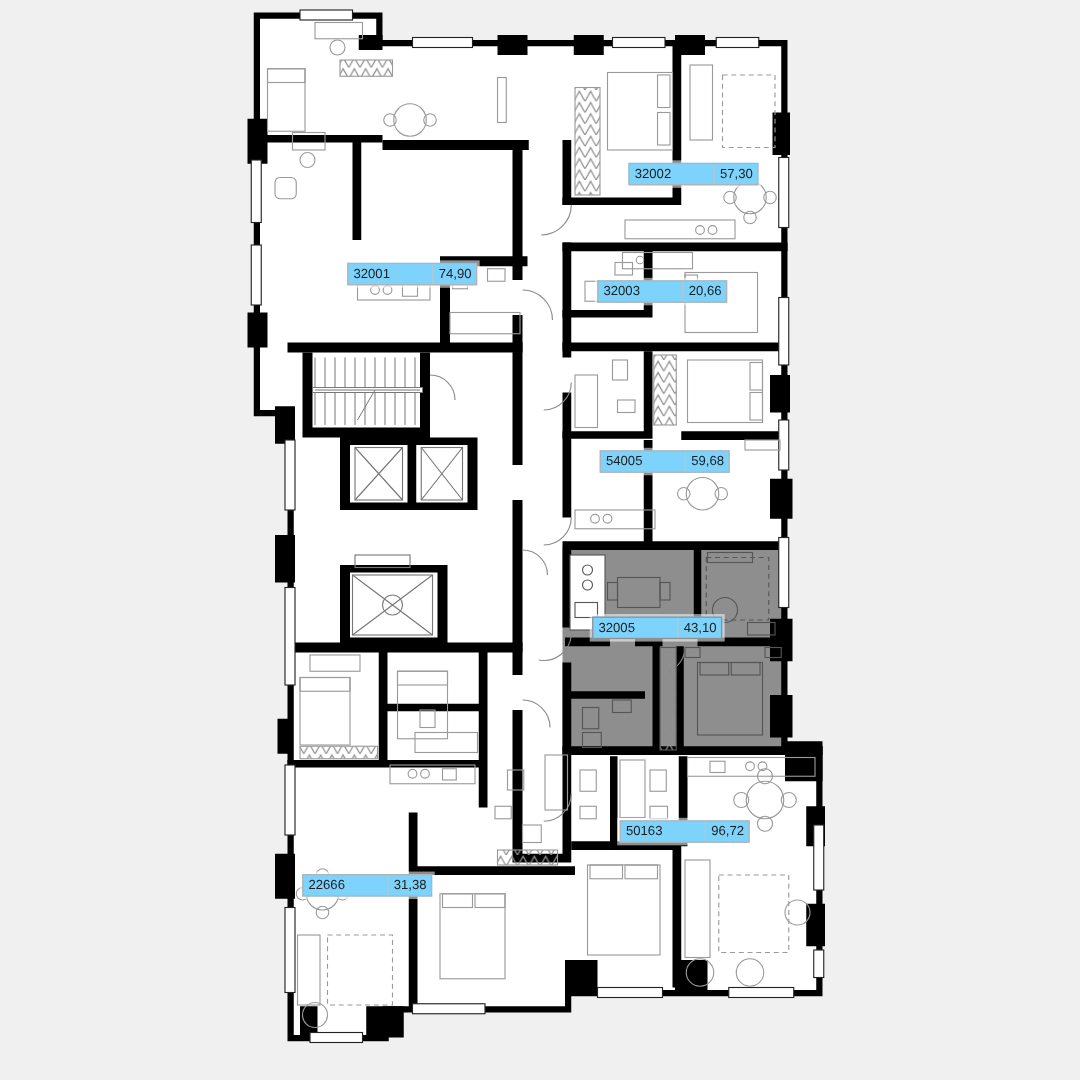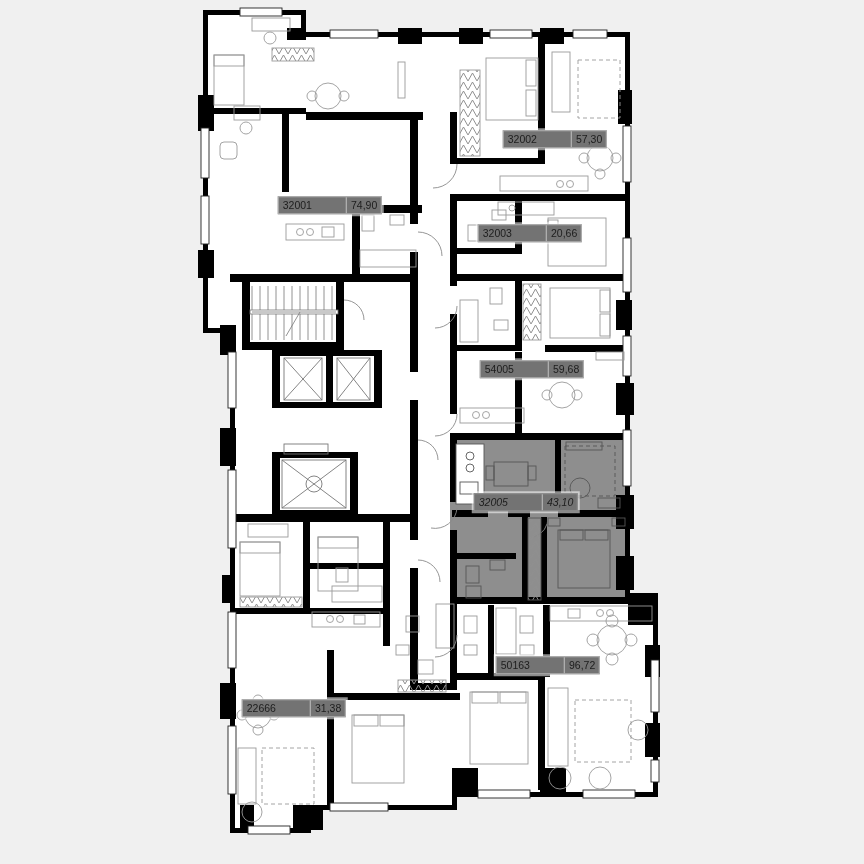--- a/index.html
+++ b/index.html
@@ -1,29 +1,29 @@
 <!DOCTYPE html>
 <html><head>
 <meta charset="utf-8">
 <style>
   html,body{margin:0;padding:0;}
   body{background:#f0f0f0;font-family:"Liberation Sans",sans-serif;}
   .stage{position:relative;width:864px;height:864px;background:#f0f0f0;overflow:hidden;}
   .stage svg{position:absolute;left:0;top:0;}
   .apt-label{
     position:absolute;transform:translate(-50%,-50%);
-    display:flex;align-items:stretch;background:#737373;
+    display:flex;align-items:stretch;background:#7dd3fc;
     border:1px solid #b3b3b3;color:#1d1d1d;
     font:10.5px/1 "Liberation Sans",sans-serif;white-space:nowrap;
     box-shadow:0 0 0 2px rgba(255,255,255,.55);
     cursor:pointer;z-index:5;
   }
   .apt-label span{padding:2.5px 4px;}
   .apt-label .apt-area{border-left:1px solid #c2c2c2;margin-left:30px;}
-  .apt-label.hl{border-color:#8f8f8f;font-style:italic;}
+  .apt-label.hl{border-color:#8f8f8f;}
 </style>
 </head>
 <body>
 
 <div class="stage">
 
 <svg width="864" height="864" viewBox="0 0 864 864">
   <defs>
     <pattern id="chev" width="9" height="9" patternUnits="userSpaceOnUse">
       <path d="M0,9 L4.5,1 L9,9" fill="none" stroke="#8f8f8f" stroke-width="1"></path>
@@ -262,21 +262,21 @@
         <rect x="585" y="530" width="23" height="10"></rect>
     <rect x="548" y="518" width="12" height="8"></rect>
         <rect x="612" y="518" width="13" height="8"></rect>
     <rect x="528" y="518" width="13" height="82" fill="url(#chev)"></rect>
     <rect x="466" y="566" width="13" height="17" fill="#8e8e8e"></rect>
         <rect x="490" y="560" width="15" height="10"></rect>
         <rect x="466" y="586" width="15" height="12"></rect>
   </g>
 </svg>
 
-  <div class="apt-label" style="left:330px;top:205px">
+  <div class="apt-label" style="left:330px;top:219px">
     <span class="apt-id">32001</span>
     <span class="apt-area">74,90</span>
   </div>
   <div class="apt-label" style="left:555px;top:139px">
     <span class="apt-id">32002</span>
     <span class="apt-area">57,30</span>
   </div>
   <div class="apt-label" style="left:530px;top:233px">
     <span class="apt-id">32003</span>
     <span class="apt-area">20,66</span>

